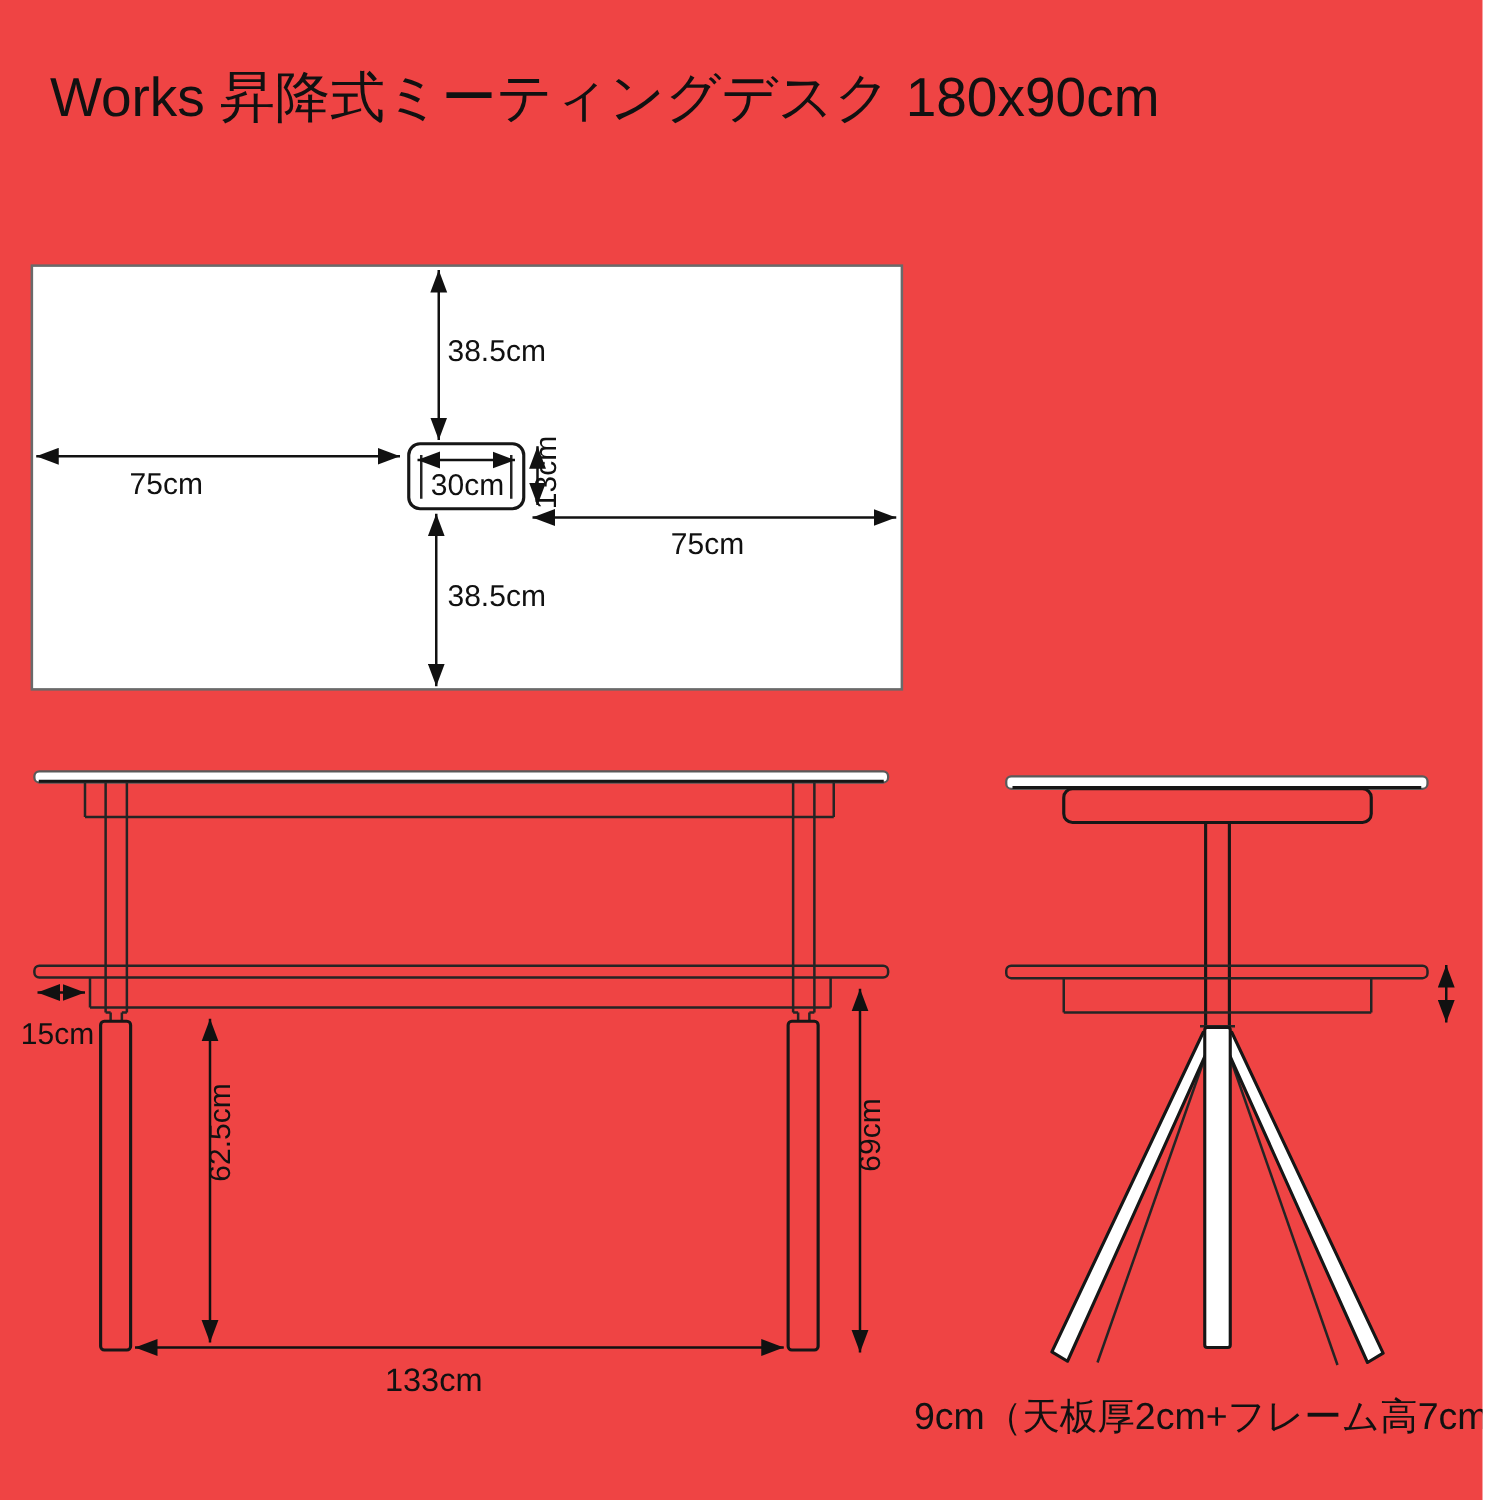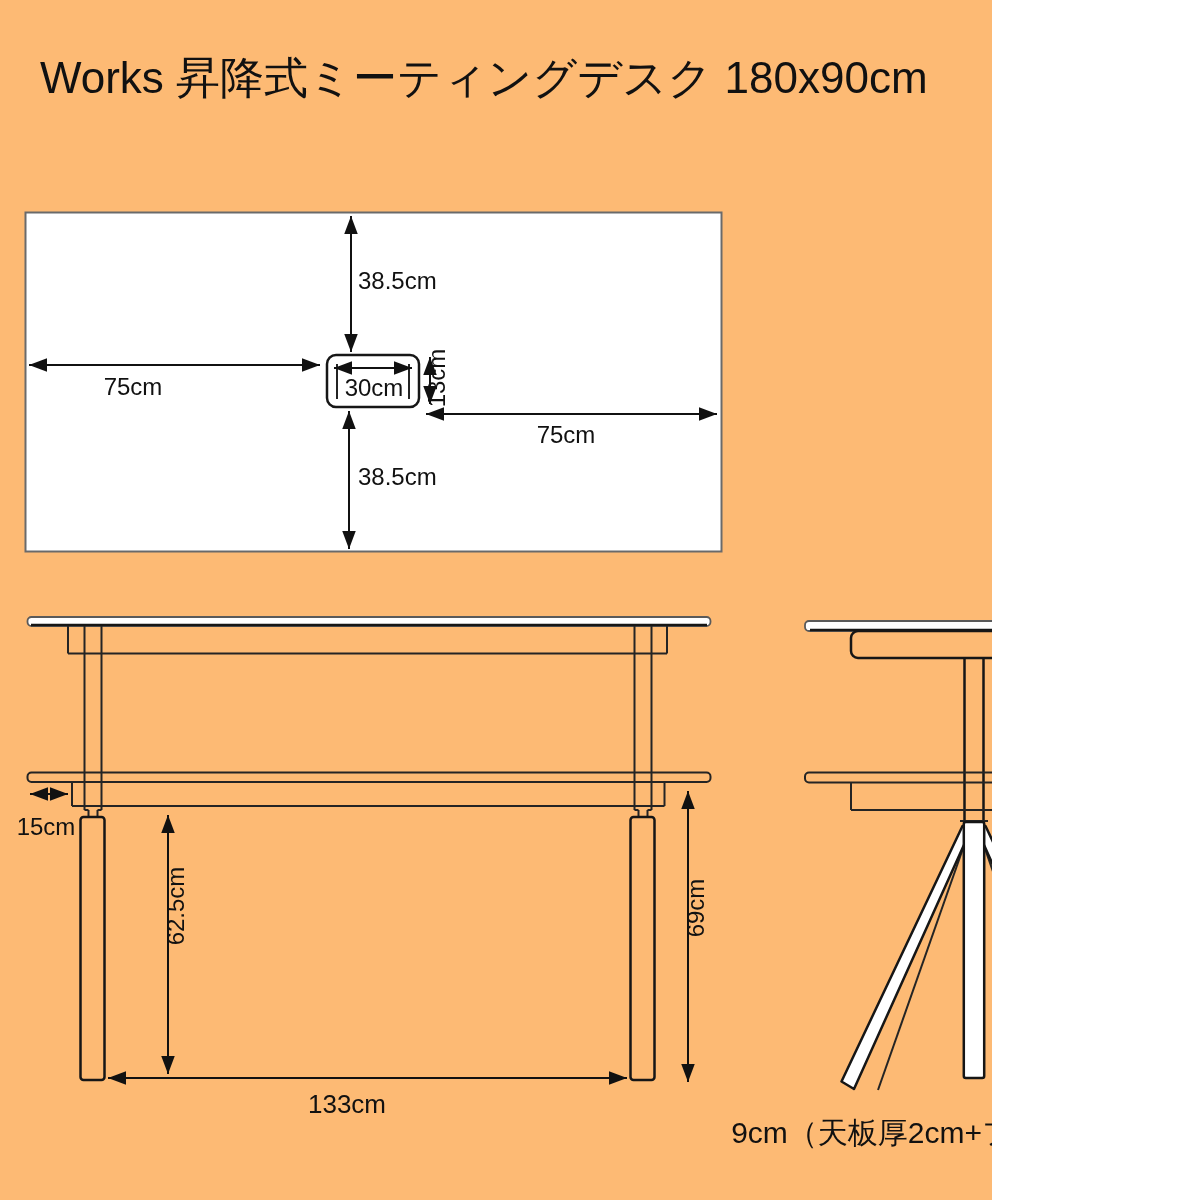--- a/index.html
+++ b/index.html
@@ -1,16 +1,16 @@
 <!DOCTYPE html>
 <html><head>
 <meta charset="utf-8">
 <style>
   html,body{margin:0;padding:0;background:#ffffff;}
-  .stage{position:relative;width:992px;height:1200px;background:#fdba74;overflow:hidden;
+  .stage{position:relative;width:1186px;height:1200px;background:#ef4444;overflow:hidden;
          font-family:"Liberation Sans",sans-serif;}
   svg{position:absolute;left:0;top:0;}
   text{fill:#111;font-family:"Liberation Sans",sans-serif;}
   .t-title{font-size:44px;}
   .t-dim{font-size:24px;}
   .t-dim-lg{font-size:26px;}
   .t-note{font-size:30px;}
   .arrow{stroke:#111;stroke-width:2;fill:none;}
   .thin-gray{stroke:#6a6a6a;stroke-width:2;fill:#fff;}
   .draw{stroke:#242424;stroke-width:2;fill:none;}

